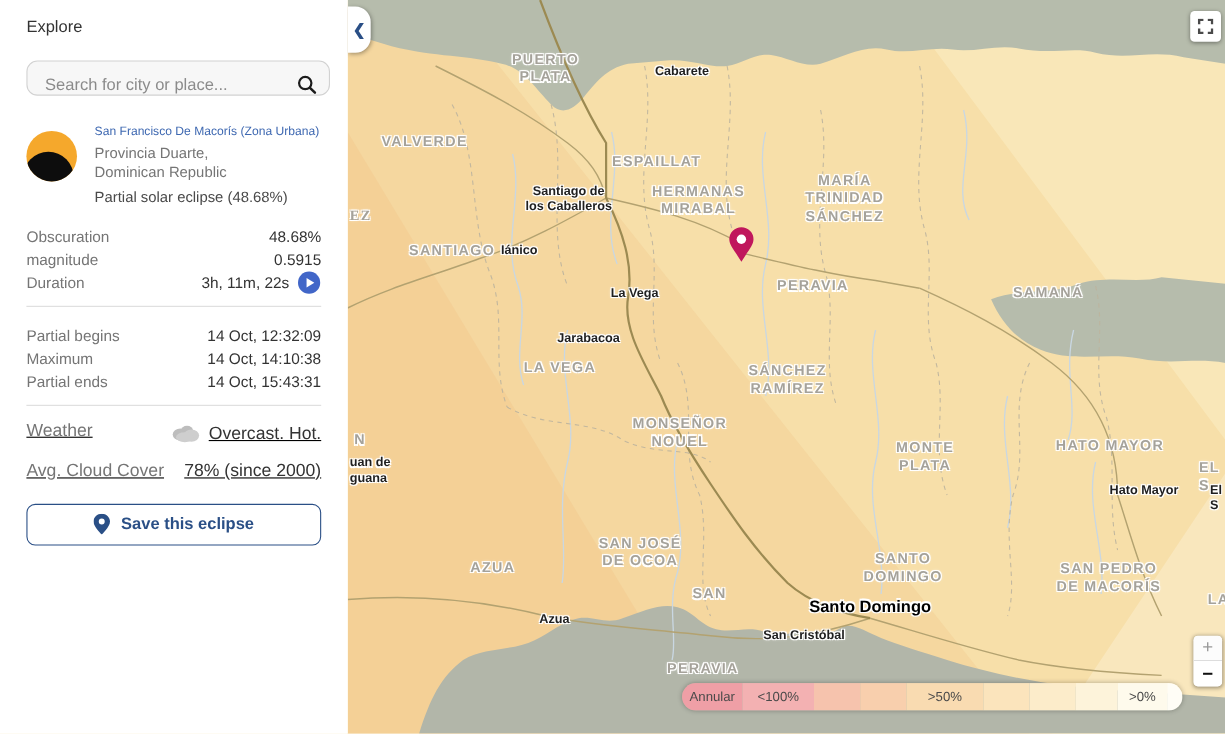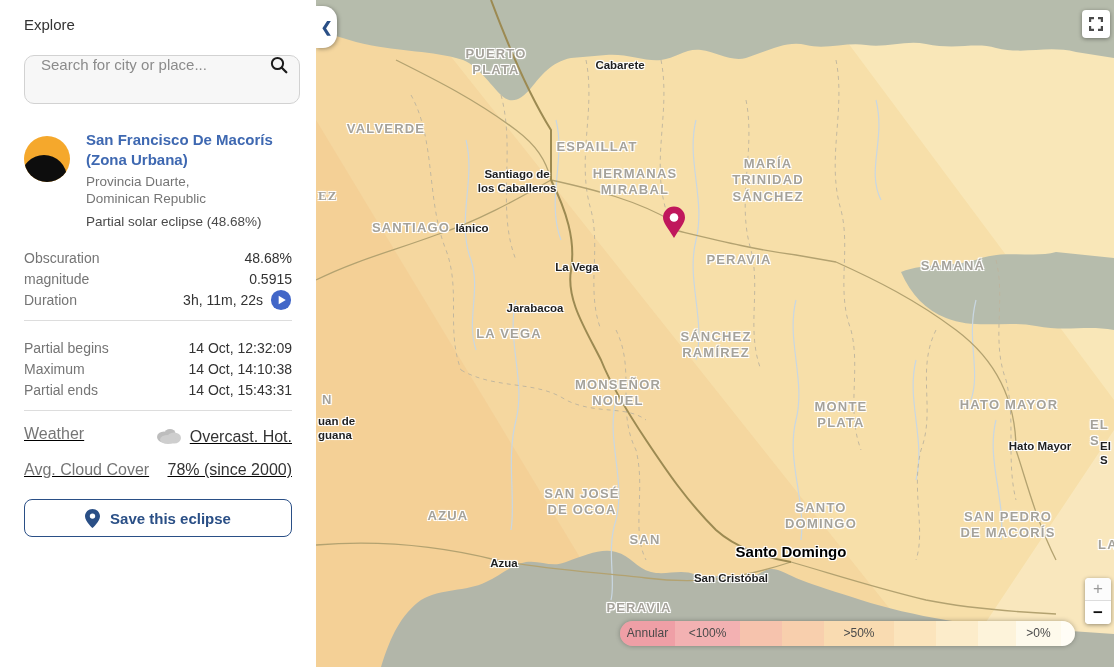--- a/index.html
+++ b/index.html
@@ -2,34 +2,34 @@
 <html><head>
 <meta charset="utf-8">
 <style>
   * { margin:0; padding:0; box-sizing:border-box; }
   html,body { width:1114px; height:667px; overflow:hidden; }
   body { font-family:"Liberation Sans", sans-serif; display:flex; background:#fff; }
 
   
   .sidebar { width:316px; height:667px; background:#fff; flex:none; position:relative; z-index:5; }
   .sb-title { font-size:15px; color:#333; margin:16px 0 0 24px; }
-  .searchbox { margin:22px 16px 0 24px; height:49px; background:#f7f7f7; border:1px solid #d2d2d2;
-               border-radius:10px; display:flex; align-items:flex-start; position:relative; }
+  .searchbox { margin:22px 16px 0 24px; height:32px; background:#f7f7f7; border:1px solid #d2d2d2;
+               border-radius:10px; display:flex; align-items:flex-end; position:relative; }
   .searchbox input { flex:1; border:none; background:transparent; outline:none; font-size:15px;
                padding:0 8px 0 16px; color:#333; font-family:"Liberation Sans",sans-serif; }
   .searchbox input::placeholder { color:#8b8b8b; }
   .search-ico { width:40px; display:flex; align-items:center; justify-content:center; cursor:pointer; }
 
   .loc { display:flex; margin:26px 24px 0 24px; gap:16px; }
   .ecl-ico { width:46px; height:46px; border-radius:50%; background:#f5a82c; position:relative;
              overflow:hidden; flex:none; margin-top:6px; }
   .ecl-moon { position:absolute; width:46px; height:46px; border-radius:50%; background:#0d0d0d;
               left:-3px; top:19px; }
   .loc-text { line-height:1.32; }
-  .loc-name { color:#3e68b1; font-size:15px; cursor:pointer;font-weight:bold; }
+  .loc-name { color:#3e68b1; font-size:11px; cursor:pointer; }
   .loc-region { color:#757575; font-size:13.5px; margin-top:3px; white-space:pre-line; }
   .loc-type { color:#4a4a4a; font-size:13.5px; margin-top:5px; width:185px; }
 
   .rows { margin:16px 24px 0 24px; }
   .srow { display:flex; align-items:center; font-size:14px; height:21px; }
   .slabel { color:#757575; flex:1; }
   .svalue { color:#333; text-align:right; }
   .play-btn { margin-left:7px; display:inline-flex; cursor:pointer; }
   .divider { border-top:1px solid #ddd; margin:10px 24px; }
   .note { font-size:11px; color:#9a9a9a; margin:1px 24px 0 24px; }

